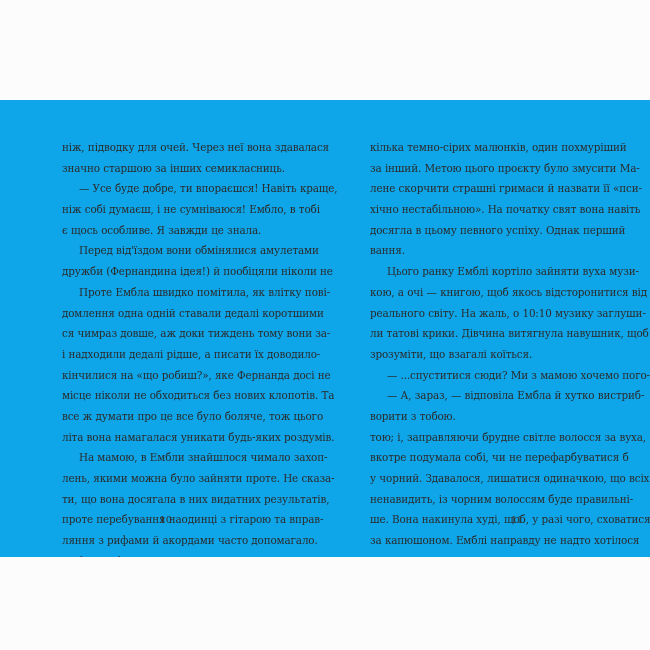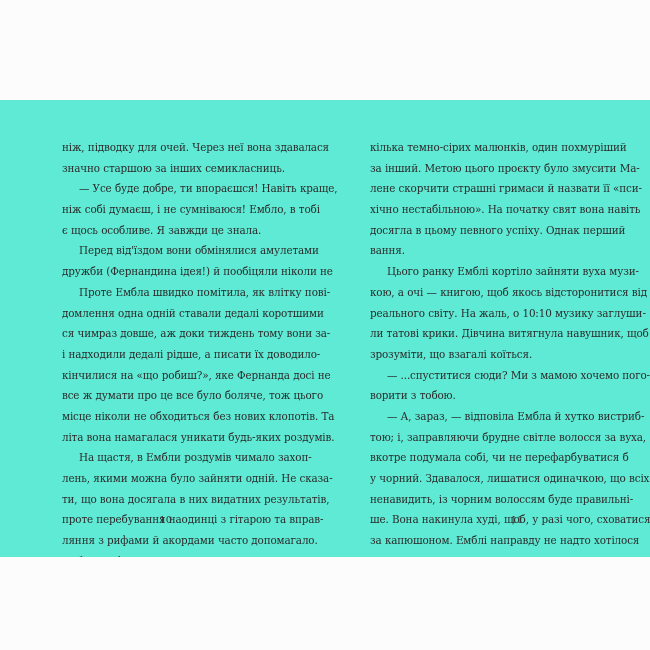--- a/index.html
+++ b/index.html
@@ -17,21 +17,21 @@
     background: #fcfcfc;
   }
   .band.top { top: 0; height: 100px; }
   .band.bottom { top: 557px; height: 93px; }
   .spread {
     position: absolute;
     left: 0;
     top: 100px;
     width: 650px;
     height: 457px;
-    background: #5eead4;
+    background: #0ea5e9;
   }
   .page {
     position: absolute;
     top: 37px;
     font-family: "DejaVu Serif", "Liberation Serif", serif;
     font-size: 10.4px;
     line-height: 20.7px;
     color: #2b2b2b;
     text-align: justify;
     letter-spacing: -0.15px;
@@ -72,25 +72,25 @@
       <span class="line indent">— Усе буде добре, ти впораєшся! Навіть краще,</span>
       <span class="line">ніж собі думаєш, і не сумніваюся! Ембло, в тобі</span>
       <span class="line last">є щось особливе. Я завжди це знала.</span>
       <span class="line indent">Перед від'їздом вони обмінялися амулетами</span>
       <span class="line">дружби (Фернандина ідея!) й пообіцяли ніколи не</span>
       <span class="line indent">Проте Ембла швидко помітила, як влітку пові-</span>
       <span class="line">домлення одна одній ставали дедалі коротшими</span>
       <span class="line">ся чимраз довше, аж доки тиждень тому вони за-</span>
       <span class="line">і надходили дедалі рідше, а писати їх доводило-</span>
       <span class="line">кінчилися на «що робиш?», яке Фернанда досі не</span>
+      <span class="line">місце ніколи не обходиться без нових клопотів. Та</span>
       <span class="line">все ж думати про це все було боляче, тож цього</span>
-      <span class="line">місце ніколи не обходиться без нових клопотів. Та</span>
       <span class="line last">літа вона намагалася уникати будь-яких роздумів.</span>
-      <span class="line indent">На щастя, в Ембли роздумів чимало захоп-</span>
-      <span class="line">лень, якими можна було зайняти одній. Не сказа-</span>
+      <span class="line indent">На мамою, в Ембли знайшлося чимало захоп-</span>
+      <span class="line">лень, якими можна було зайняти проте. Не сказа-</span>
       <span class="line">ти, що вона досягала в них видатних результатів,</span>
       <span class="line">проте перебування наодинці з гітарою та вправ-</span>
       <span class="line">ляння з рифами й акордами часто допомагало.</span>
       <span class="line">Набір професійних олівців, який вона купила</span>
       <span class="line">в червні, теж не припадав пилом. На стіні висіло</span>
     </div>
   <div class="folio left">10</div>
 
   <div class="page right" id="right-page">
       <span class="line">кілька темно-сірих малюнків, один похмуріший</span>
@@ -98,22 +98,22 @@
       <span class="line">лене скорчити страшні гримаси й назвати її «пси-</span>
       <span class="line">хічно нестабільною». На початку свят вона навіть</span>
       <span class="line">досягла в цьому певного успіху. Однак перший</span>
       <span class="line last">вання.</span>
       <span class="line indent">Цього ранку Емблі кортіло зайняти вуха музи-</span>
       <span class="line">кою, а очі — книгою, щоб якось відсторонитися від</span>
       <span class="line">реального світу. На жаль, о 10:10 музику заглуши-</span>
       <span class="line">ли татові крики. Дівчина витягнула навушник, щоб</span>
       <span class="line last">зрозуміти, що взагалі коїться.</span>
       <span class="line indent">— ...спуститися сюди? Ми з мамою хочемо пого-</span>
+      <span class="line indent">— А, зараз, — відповіла Ембла й хутко вистриб-</span>
       <span class="line last">ворити з тобою.</span>
-      <span class="line indent">— А, зараз, — відповіла Ембла й хутко вистриб-</span>
       <span class="line">тою; і, заправляючи брудне світле волосся за вуха,</span>
       <span class="line">вкотре подумала собі, чи не перефарбуватися б</span>
       <span class="line">у чорний. Здавалося, лишатися одиначкою, що всіх</span>
       <span class="line">ненавидить, із чорним волоссям буде правильні-</span>
       <span class="line">ше. Вона накинула худі, щоб, у разі чого, сховатися</span>
       <span class="line">за капюшоном. Емблі направду не надто хотілося</span>
       <span class="line">перейматися чимось настільки поверхневим, як</span>
     </div>
   <div class="folio right">11</div>
 </div>

